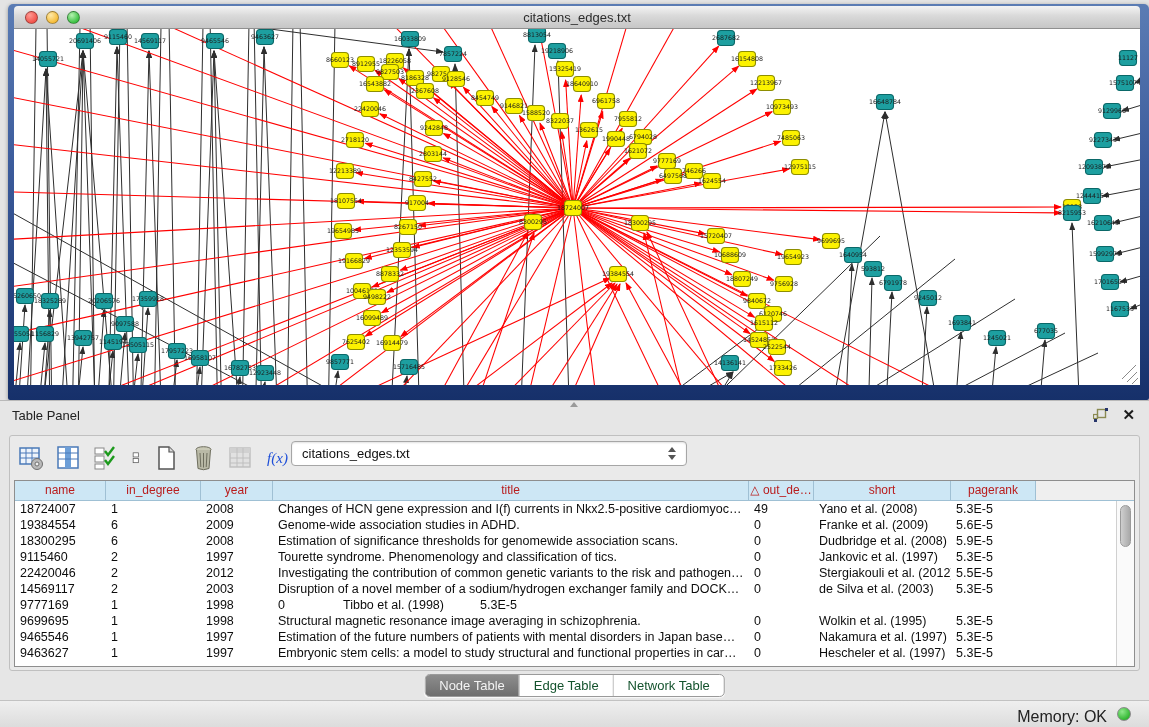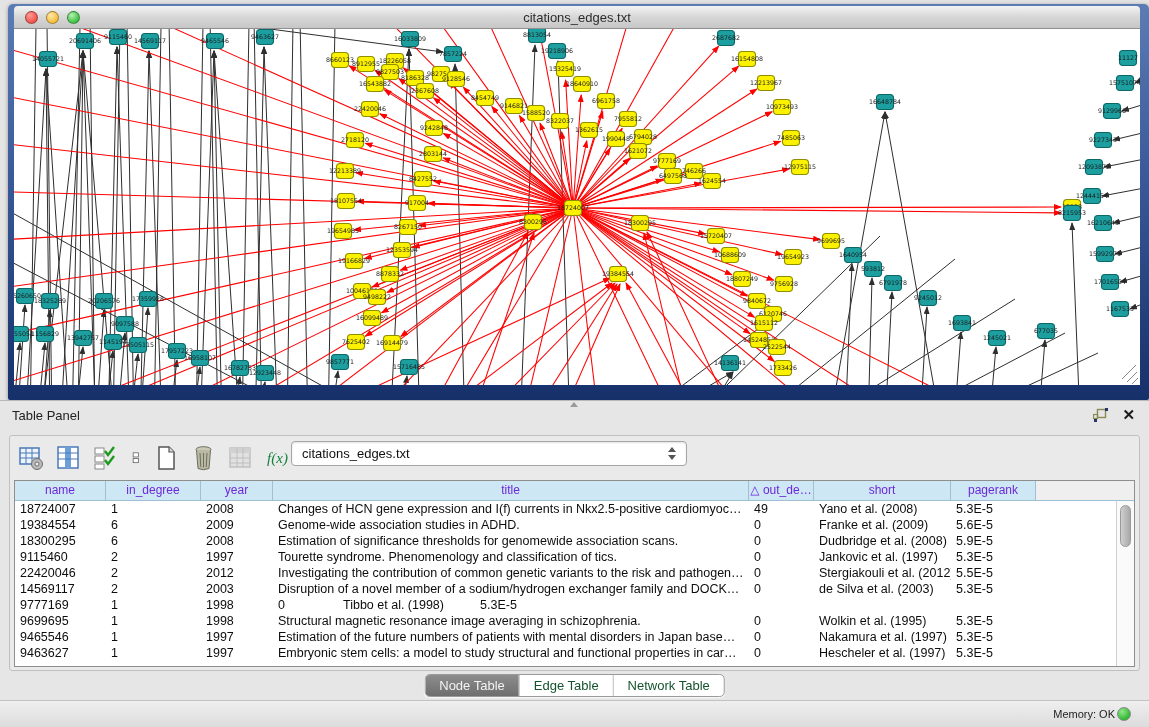--- a/index.html
+++ b/index.html
@@ -34,33 +34,33 @@
   .panel-title { position:absolute; left:12px; top:7px; font-size:13px; color:#222; }
   .panel-grip { position:absolute; left:570px; top:1px; width:0; height:0;
     border-left:4px solid transparent; border-right:4px solid transparent; border-bottom:5px solid #9a9a9a; }
   .float-btn { position:absolute; right:40px; top:7px; width:16px; height:15px; cursor:default; }
   .close-btn { position:absolute; right:14px; top:5px; font-size:15px; font-weight:bold; color:#1b1b1b; }
 
   .panel-body { position:absolute; left:9px; top:34px; width:1131px; height:236px;
     background:#eaeaea; border:1px solid #c0c0c0; border-radius:3px; }
   .toolbar { position:absolute; left:8px; top:7px; height:30px; display:flex; align-items:center; gap:10px; }
   .tb-icon { width:27px; height:26px; display:flex; align-items:center; justify-content:center; }
-  .fx { font-family:"Liberation Serif", serif; font-style:italic; font-size:15px; color:#15803d; }
+  .fx { font-family:"Liberation Serif", serif; font-style:italic; font-size:15px; color:#1d4ed8; }
   .net-select { position:absolute; left:281px; top:5px; width:396px; height:25px; background:#fff;
     border:1px solid #a6a6a6; border-radius:4px; box-shadow:inset 0 1px 2px rgba(0,0,0,.12); }
   .net-select .val { position:absolute; left:10px; top:4px; font-size:13px; color:#111; }
   .stepper { position:absolute; right:10px; top:5px; }
   .stepper div { width:0; height:0; border-left:4px solid transparent; border-right:4px solid transparent; }
   .stepper .up { border-bottom:5px solid #555; margin-bottom:3px; }
   .stepper .dn { border-top:5px solid #555; }
 
   .data-table { position:absolute; left:4px; right:4px; top:44px; bottom:3px;
     background:#fff; border:1px solid #8e8e8e; overflow:hidden; }
   .thead { display:flex; height:20px; background:#cde7f5; border-bottom:1px solid #9fc0d4; }
-  .th { font-size:12px; color:#6d28d9; text-align:center; line-height:19px;
+  .th { font-size:12px; color:#b91c1c; text-align:center; line-height:19px;
     border-right:1px solid #9fc0d4; overflow:hidden; white-space:nowrap; }
   .th.filler { background:#efefef; border-right:none; }
   .trow { display:flex; height:16px; }
   .td { font-size:12.5px; color:#0d0d0d; line-height:16px; padding-left:5px;
     white-space:nowrap; overflow:hidden; }
   .c0{width:91px;} .c1{width:95px;} .c2{width:72px;} .c3{width:476px;}
   .c4{width:65px;} .c5{width:137px;} .c6{width:85px;} .c7{flex:1;}
   .vscroll { position:absolute; right:0; top:20px; bottom:0; width:18px;
     background:#fafafa; border-left:1px solid #d0d0d0; }
   .vthumb { position:absolute; left:3px; top:4px; width:11px; height:42px; border-radius:6px;
@@ -69,21 +69,21 @@
   .tab-strip { position:absolute; left:50%; transform:translateX(-50%); top:273px; height:23px;
     display:flex; background:#fff; border:1px solid #9a9a9a; border-radius:5px; overflow:hidden;
     box-shadow:0 1px 1px rgba(255,255,255,.8); }
   .tab { font-size:13px; color:#14532d; padding:0 14px; line-height:21px; border-left:1px solid #bdbdbd; }
   .tab:first-child { border-left:none; }
   .tab.sel { background:linear-gradient(180deg,#8d8d8d,#6e6e6e); color:#f3f3f3; }
 
   
   .status-bar { position:absolute; left:0; top:700px; width:1149px; height:27px;
     background:linear-gradient(180deg,#efefef,#dcdcdc); border-top:1px solid #c2c2c2; }
-  .mem-label { position:absolute; right:34px; top:7px; font-size:11px; color:#222; }
+  .mem-label { position:absolute; right:42px; top:7px; font-size:16px; color:#222; }
   .mem-dot { position:absolute; right:18px; top:6px; width:14px; height:14px; border-radius:50%;
     background:radial-gradient(circle at 35% 30%, #8ee88a, #2db42d 75%); border:1px solid #8a8a8a; }
 </style>
 </head>
 <body>
 
 <div class="net-window">
   <div class="titlebar">
     <div class="tl-dots">
       <div class="dot red"></div>

